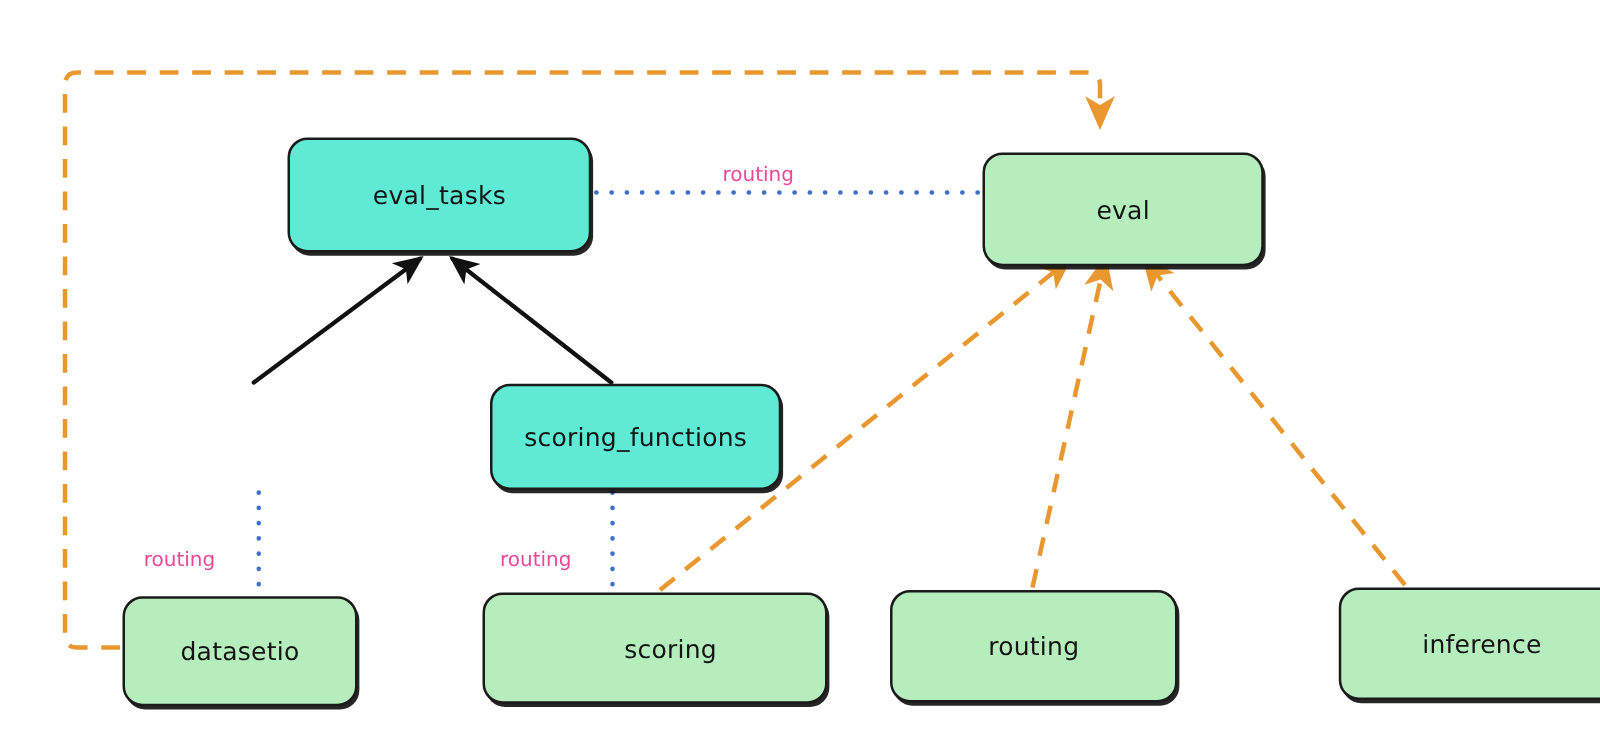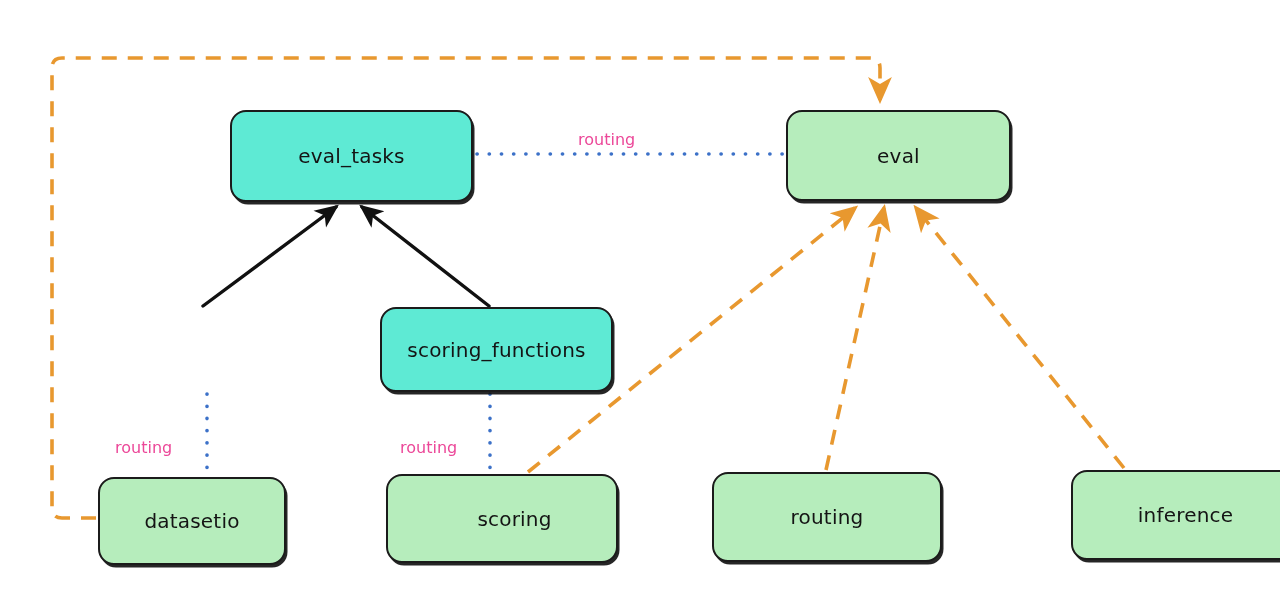--- a/index.html
+++ b/index.html
@@ -92,34 +92,34 @@
 
     <path d="M 826 470 L 884 208" fill="none" stroke="#e8982f" stroke-width="3.6" stroke-linecap="butt" stroke-dasharray="15 11" marker-end="url(#arrow-orange)"></path>
 
     <path d="M 1124 468 L 916 208" fill="none" stroke="#e8982f" stroke-width="3.6" stroke-linecap="butt" stroke-dasharray="15 11" marker-end="url(#arrow-orange)"></path>
   </svg>
 
   <div class="node api" style="left:230px; top:110px; width:243px; height:92px;">
     <span class="node-label">eval_tasks</span>
   </div>
 
-  <div class="node provider" style="left:786px; top:110px; width:225px; height:91px;">
+  <div class="node provider" style="left:786px; top:122px; width:225px; height:91px;">
     <span class="node-label">eval</span>
   </div>
 
 
-  <div class="node api" style="left:380px; top:307px; width:233px; height:85px;">
+  <div class="node api" style="left:392px; top:307px; width:233px; height:85px;">
     <span class="node-label">scoring_functions</span>
   </div>
 
   <div class="node provider" style="left:98px; top:477px; width:188px; height:88px;">
     <span class="node-label">datasetio</span>
   </div>
 
-  <div class="node provider" style="left:386px; top:474px; width:232px; height:89px;padding-left:25px;">
+  <div class="node provider" style="left:386px; top:474px; width:276px; height:89px;padding-left:25px;">
     <span class="node-label">scoring</span>
   </div>
 
   <div class="node provider" style="left:712px; top:472px; width:230px; height:90px;">
     <span class="node-label">routing</span>
   </div>
 
   <div class="node provider" style="left:1026px; top:470px; width:229px; height:90px;margin-left:45px;">
     <span class="node-label">inference</span>
   </div>

